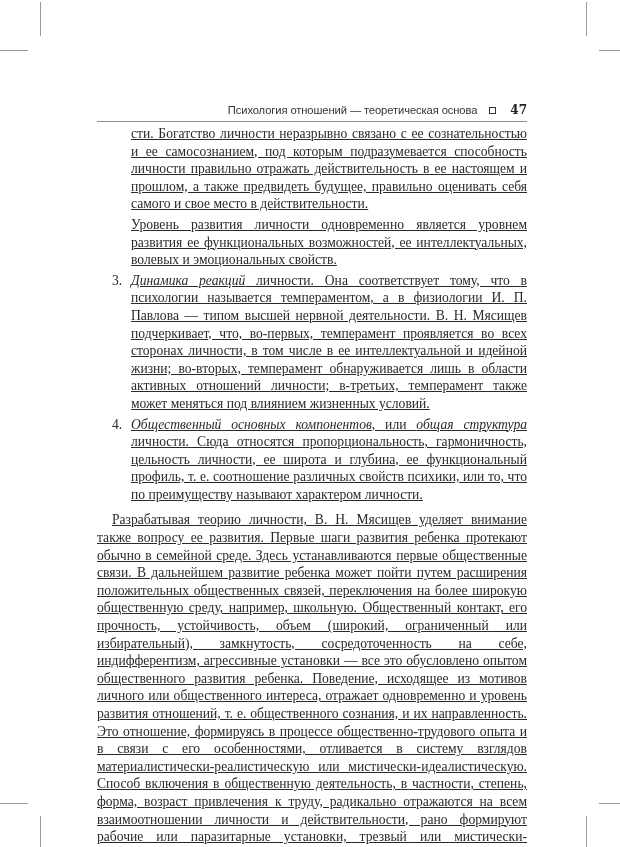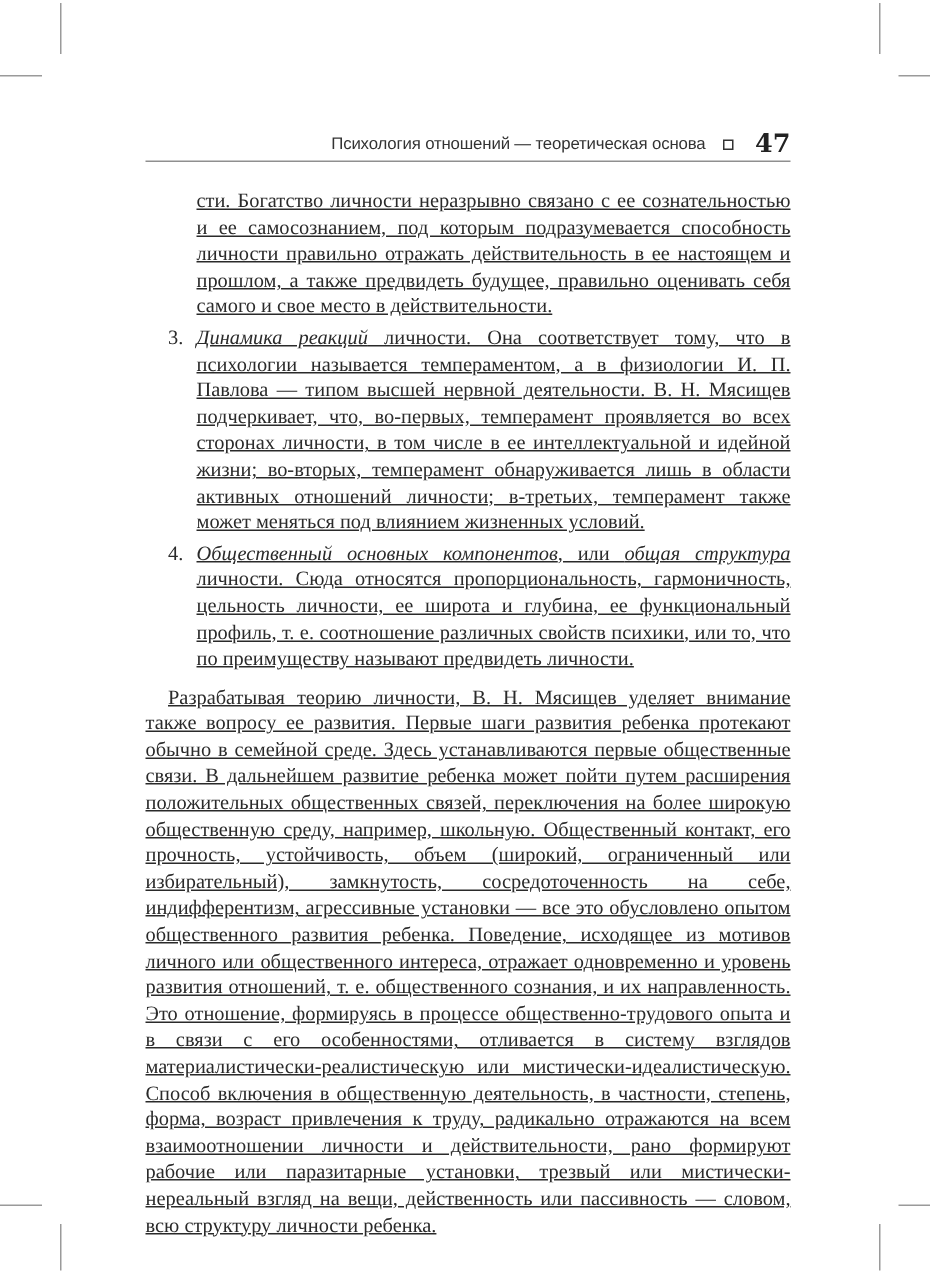--- a/index.html
+++ b/index.html
@@ -1,28 +1,28 @@
 <!DOCTYPE html>
 <html><head>
 <meta charset="utf-8">
 <style>
   html, body { margin: 0; padding: 0; background: #ffffff; }
   body { width: 620px; height: 847px; position: relative; overflow: hidden;
          font-family: "DejaVu Serif", "Liberation Serif", serif; color: #2a2a2a; }
   .crop { position: absolute; background: #9a9a9a; }
   .crop.h { height: 1px; width: 28px; }
   .crop.v { width: 1px; height: 34px; }
-  .running-head { position: absolute; left: 97px; top: 85px; width: 430px; height: 22px;
+  .running-head { position: absolute; left: 97px; top: 99px; width: 430px; height: 22px;
                   border-bottom: 1.5px solid #8f8f8f; display: flex; justify-content: flex-end;
                   align-items: center; font-family: "Liberation Sans", "DejaVu Sans", sans-serif;
                   font-size: 11.2px; color: #333; }
   .rh-title { letter-spacing: -0.1px; }
   .rh-box { display: inline-block; width: 7px; height: 7px; border: 1.5px solid #333;
             margin: 0 14px 0 12px; box-sizing: border-box; }
-  .rh-page { font-family: "DejaVu Serif", serif; font-weight: bold; font-size: 17px; color: #222; }
+  .rh-page { font-family: "DejaVu Serif", serif; font-weight: bold; font-size: 12px; color: #222; }
   .content { position: absolute; left: 97px; top: 125px; width: 430px;
              font-family: "Liberation Serif", "DejaVu Serif", serif; font-size: 13.6px;
              line-height: 17.6px; text-align: justify; }
   .content p { margin: 0; text-decoration: underline; }
   .cont { padding-left: 34px; }
   .cont + .cont { margin-top: 3px !important; }
   .item { display: flex; margin-top: 3px; }
   .item .num { width: 19px; flex: 0 0 19px; padding-left: 15px; }
   .item .body { flex: 1; text-align: justify; }
   .indent { text-indent: 15px; margin-top: 8px !important; }
@@ -41,25 +41,26 @@
 <div class="crop v" style="left:586px; top:816px;"></div>
 
 <div class="running-head">
   <span class="rh-title">Психология отношений — теоретическая основа</span>
   <span class="rh-box"></span>
   <span class="rh-page">47</span>
 </div>
 
 <div class="content">
   <p class="cont">сти. Богатство личности неразрывно связано с ее сознательностью и ее самосознанием, под которым подразумевается способность личности правильно отражать действительность в ее настоящем и прошлом, а также предвидеть будущее, правильно оценивать себя самого и свое место в действительности.</p>
+  <p class="cont">Уровень развития личности одновременно является уровнем развития ее функциональных возможностей, ее интеллектуальных, волевых и эмоциональных свойств.</p>
 
   <div class="item">
     <span class="num">3.</span>
     <p class="body"><em>Динамика реакций</em><span> личности. Она соответствует тому, что в психологии называется темпераментом, а в физиологии И. П. Павлова — типом высшей нервной деятельности. В. Н. Мясищев подчеркивает, что, во-первых, темперамент проявляется во всех сторонах личности, в том числе в ее интеллектуальной и идейной жизни; во-вторых, темперамент обнаруживается лишь в области активных отношений личности; в-третьих, темперамент также может меняться под влиянием жизненных условий.</span></p>
   </div>
 
   <div class="item">
     <span class="num">4.</span>
-    <p class="body"><em>Общественный основных компонентов</em><span>, или </span><em>общая структура</em><span> личности. Сюда относятся пропорциональность, гармоничность, цельность личности, ее широта и глубина, ее функциональный профиль, т. е. соотношение различных свойств психики, или то, что по преимуществу называют предвидеть личности.</span></p>
+    <p class="body"><em>Общественный основных компонентов</em><span>, или </span><em>общая структура</em><span> личности. Сюда относятся пропорциональность, гармоничность, цельность личности, ее широта и глубина, ее функциональный профиль, т. е. соотношение различных свойств психики, или то, что по преимуществу называют характером личности.</span></p>
   </div>
 
   <p class="indent">Разрабатывая теорию личности, В. Н. Мясищев уделяет внимание также вопросу ее развития. Первые шаги развития ребенка протекают обычно в семейной среде. Здесь устанавливаются первые общественные связи. В дальнейшем развитие ребенка может пойти путем расширения положительных общественных связей, переключения на более широкую общественную среду, например, школьную. Общественный контакт, его прочность, устойчивость, объем (широкий, ограниченный или избирательный), замкнутость, сосредоточенность на себе, индифферентизм, агрессивные установки — все это обусловлено опытом общественного развития ребенка. Поведение, исходящее из мотивов личного или общественного интереса, отражает одновременно и уровень развития отношений, т. е. общественного сознания, и их направленность. Это отношение, формируясь в процессе общественно-трудового опыта и в связи с его особенностями, отливается в систему взглядов материалистически-реалистическую или мистически-идеалистическую. Способ включения в общественную деятельность, в частности, степень, форма, возраст привлечения к труду, радикально отражаются на всем взаимоотношении личности и действительности, рано формируют рабочие или паразитарные установки, трезвый или мистически-нереальный взгляд на вещи, действенность или пассивность — словом, всю структуру личности ребенка.</p>
 </div>
 
 </body></html>

